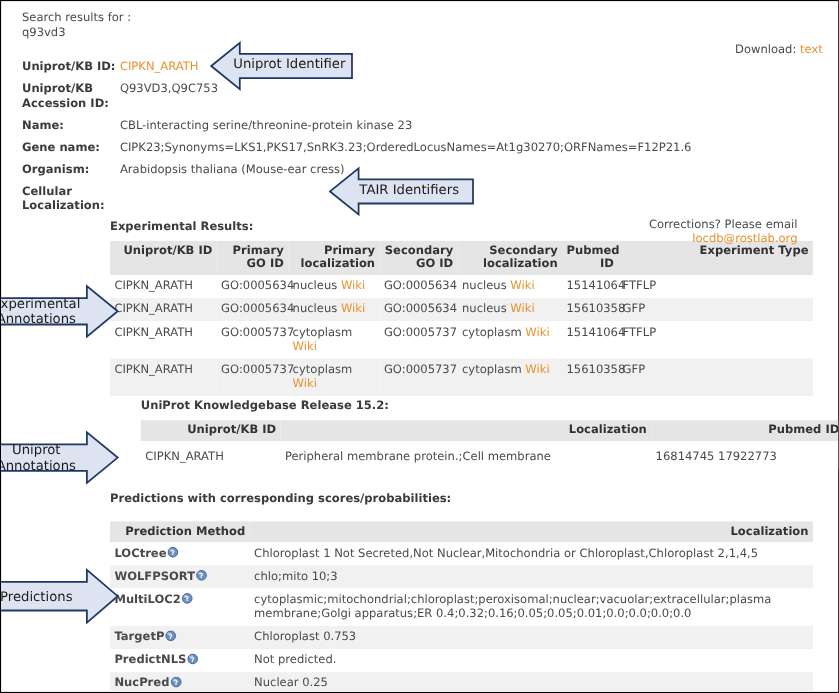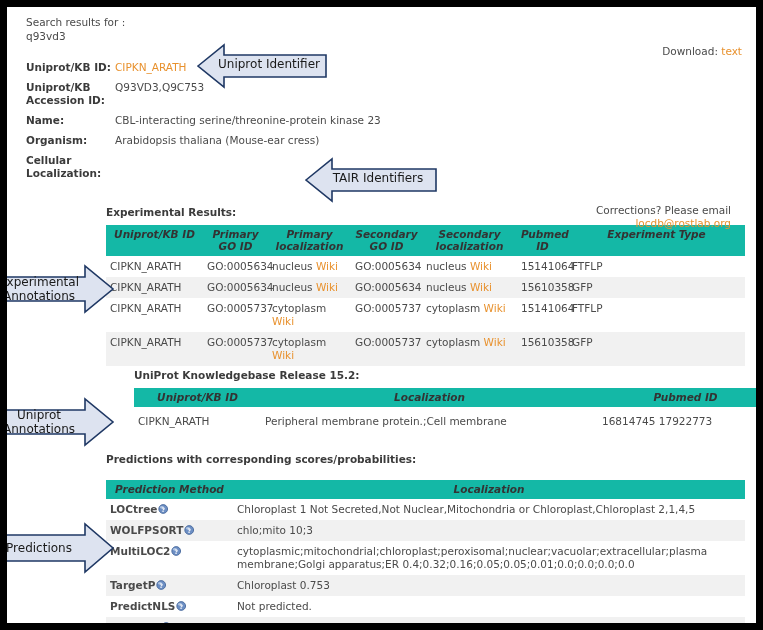--- a/index.html
+++ b/index.html
@@ -10,21 +10,21 @@
   body {
     font-family: "DejaVu Sans", "Liberation Sans", sans-serif;
     font-size: 11px;
     color: #3b3b3b;
   }
   #page {
     position: relative;
     width: 763px;
     height: 630px;
     background: #ffffff;
-    border: 7px solid #000000;
+    border: 1px solid #000000;
     box-sizing: border-box;
     overflow: hidden;
   }
 
   
   .search-head {
     position: absolute;
     left: 19px;
     top: 8px;
     font-size: 10.5px;
@@ -94,29 +94,28 @@
   }
   .corrections .mail { color: #e8912d; }
 
   table.grid {
     border-collapse: collapse;
     width: 100%;
     font-size: 10.5px;
     table-layout: fixed;
   }
   table.grid th {
-    background: #14b8a6;
-    text-align: center;
+    background: #e5e5e5;
+    text-align: right;
     font-weight: bold;
     color: #333333;
     padding: 3px 4px 4px 4px;
     line-height: 12px;
     vertical-align: top;
     border: none;
-    font-style: italic;
   }
   table.grid td {
     padding: 4px 4px 4px 4px;
     color: #4a4a4a;
     vertical-align: top;
     line-height: 13px;
     border: none;
   }
   table.grid tr.odd td { background: #ffffff; }
   table.grid tr.even td { background: #f1f1f1; }
@@ -174,20 +173,24 @@
       <div class="info-key">Uniprot/KB ID:</div>
       <div class="info-val orange">CIPKN_ARATH</div>
     </div>
     <div class="info-row">
       <div class="info-key">Uniprot/KB<br>Accession ID:</div>
       <div class="info-val">Q93VD3,Q9C753</div>
     </div>
     <div class="info-row">
       <div class="info-key">Name:</div>
       <div class="info-val">CBL-interacting serine/threonine-protein kinase 23</div>
+    </div>
+    <div class="info-row">
+      <div class="info-key">Gene name:</div>
+      <div class="info-val">CIPK23;Synonyms=LKS1,PKS17,SnRK3.23;OrderedLocusNames=At1g30270;ORFNames=F12P21.6</div>
     </div>
     <div class="info-row">
       <div class="info-key">Organism:</div>
       <div class="info-val">Arabidopsis thaliana (Mouse-ear cress)</div>
     </div>
     <div class="info-row">
       <div class="info-key">Cellular<br>Localization:</div>
       <div class="info-val"></div>
     </div>
   </div>

